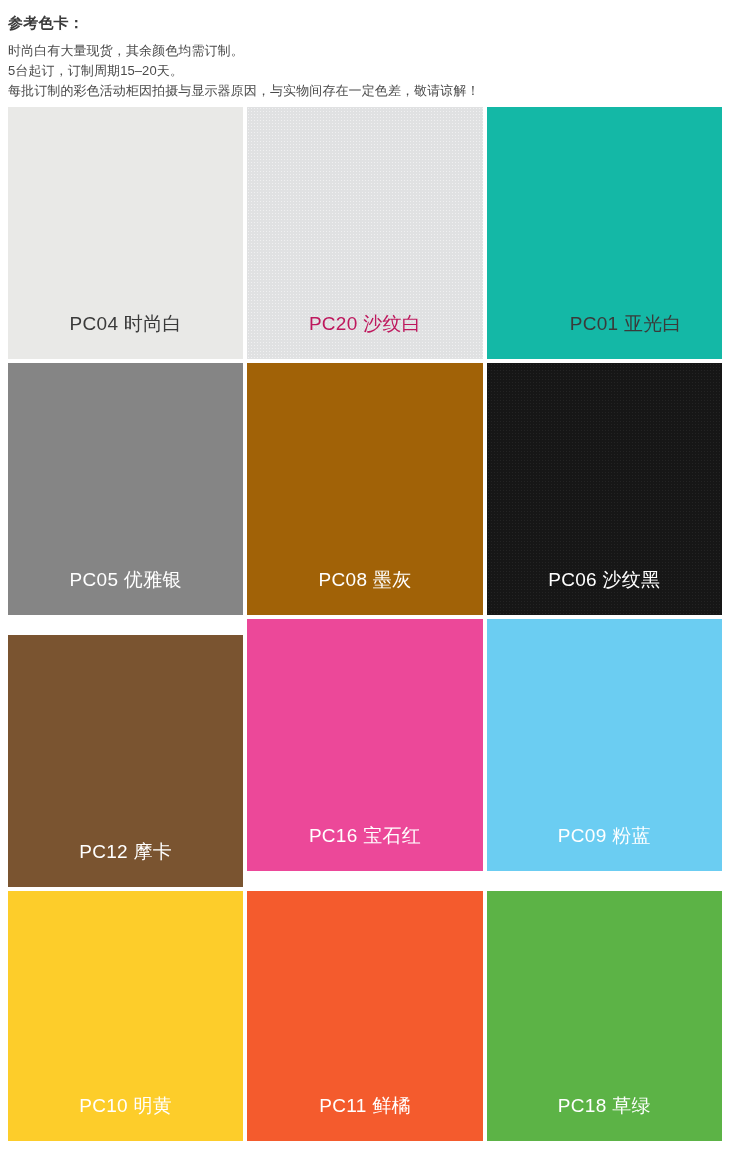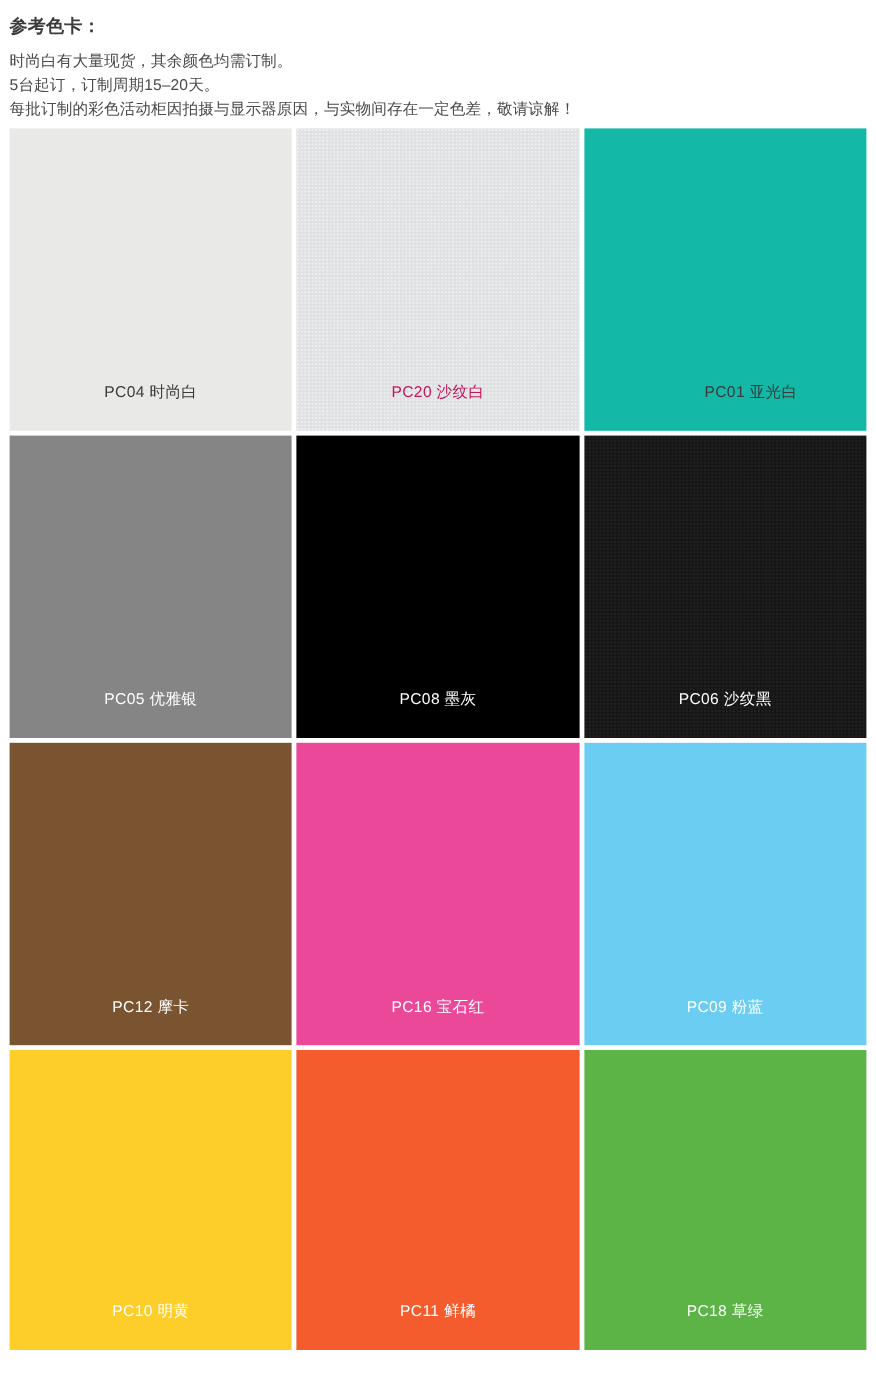--- a/index.html
+++ b/index.html
@@ -71,21 +71,21 @@
     background-image:
       radial-gradient(rgba(255,255,255,0.5) 0.6px, transparent 0.7px),
       radial-gradient(rgba(0,0,0,0.035) 0.6px, transparent 0.7px);
     background-size: 3px 3px, 4px 4px;
     background-position: 0 0, 2px 1px;
   }
 
   .swatch-label {
     position: relative;
     z-index: 2;
-    font-size: 13px;
+    font-size: 19px;
     line-height: 1;
     padding-bottom: 26px;
     letter-spacing: 0.3px;
     white-space: nowrap;
   }
 </style>
 </head>
 <body>
 
 <div class="header">
@@ -102,28 +102,28 @@
     <div class="swatch" style="background: rgb(224, 225, 226);">
       <div class="swatch-texture sand"></div>
       <div class="swatch-label" style="color: #be185d;">PC20 沙纹白</div>
     </div>
     <div class="swatch" style="background: #14b8a6; padding-left: 43px;">
       <div class="swatch-label" style="color: rgb(58, 58, 58);">PC01 亚光白</div>
     </div>
     <div class="swatch" style="background: rgb(133, 133, 133);">
       <div class="swatch-label" style="color: #ffffff;">PC05 优雅银</div>
     </div>
-    <div class="swatch" style="background: #000000;">
+    <div class="swatch" style="background: #a16207;">
       <div class="swatch-label" style="color: rgb(255, 255, 255);">PC08 墨灰</div>
     </div>
     <div class="swatch" style="background: rgb(22, 22, 22);">
       <div class="swatch-texture grain"></div>
       <div class="swatch-label" style="color: rgb(255, 255, 255);">PC06 沙纹黑</div>
     </div>
-    <div class="swatch" style="background: rgb(122, 84, 48);">
+    <div class="swatch" style="background: rgb(122, 84, 48); margin-top: 16px;">
       <div class="swatch-label" style="color: rgb(255, 255, 255);">PC12 摩卡</div>
     </div>
     <div class="swatch" style="background: #ec4899;">
       <div class="swatch-label" style="color: rgb(255, 255, 255);">PC16 宝石红</div>
     </div>
     <div class="swatch" style="background: rgb(107, 205, 242);">
       <div class="swatch-label" style="color: rgb(255, 255, 255);">PC09 粉蓝</div>
     </div>
     <div class="swatch row-last" style="background: rgb(253, 205, 42);">
       <div class="swatch-label" style="color: rgb(255, 255, 255);">PC10 明黄</div>

